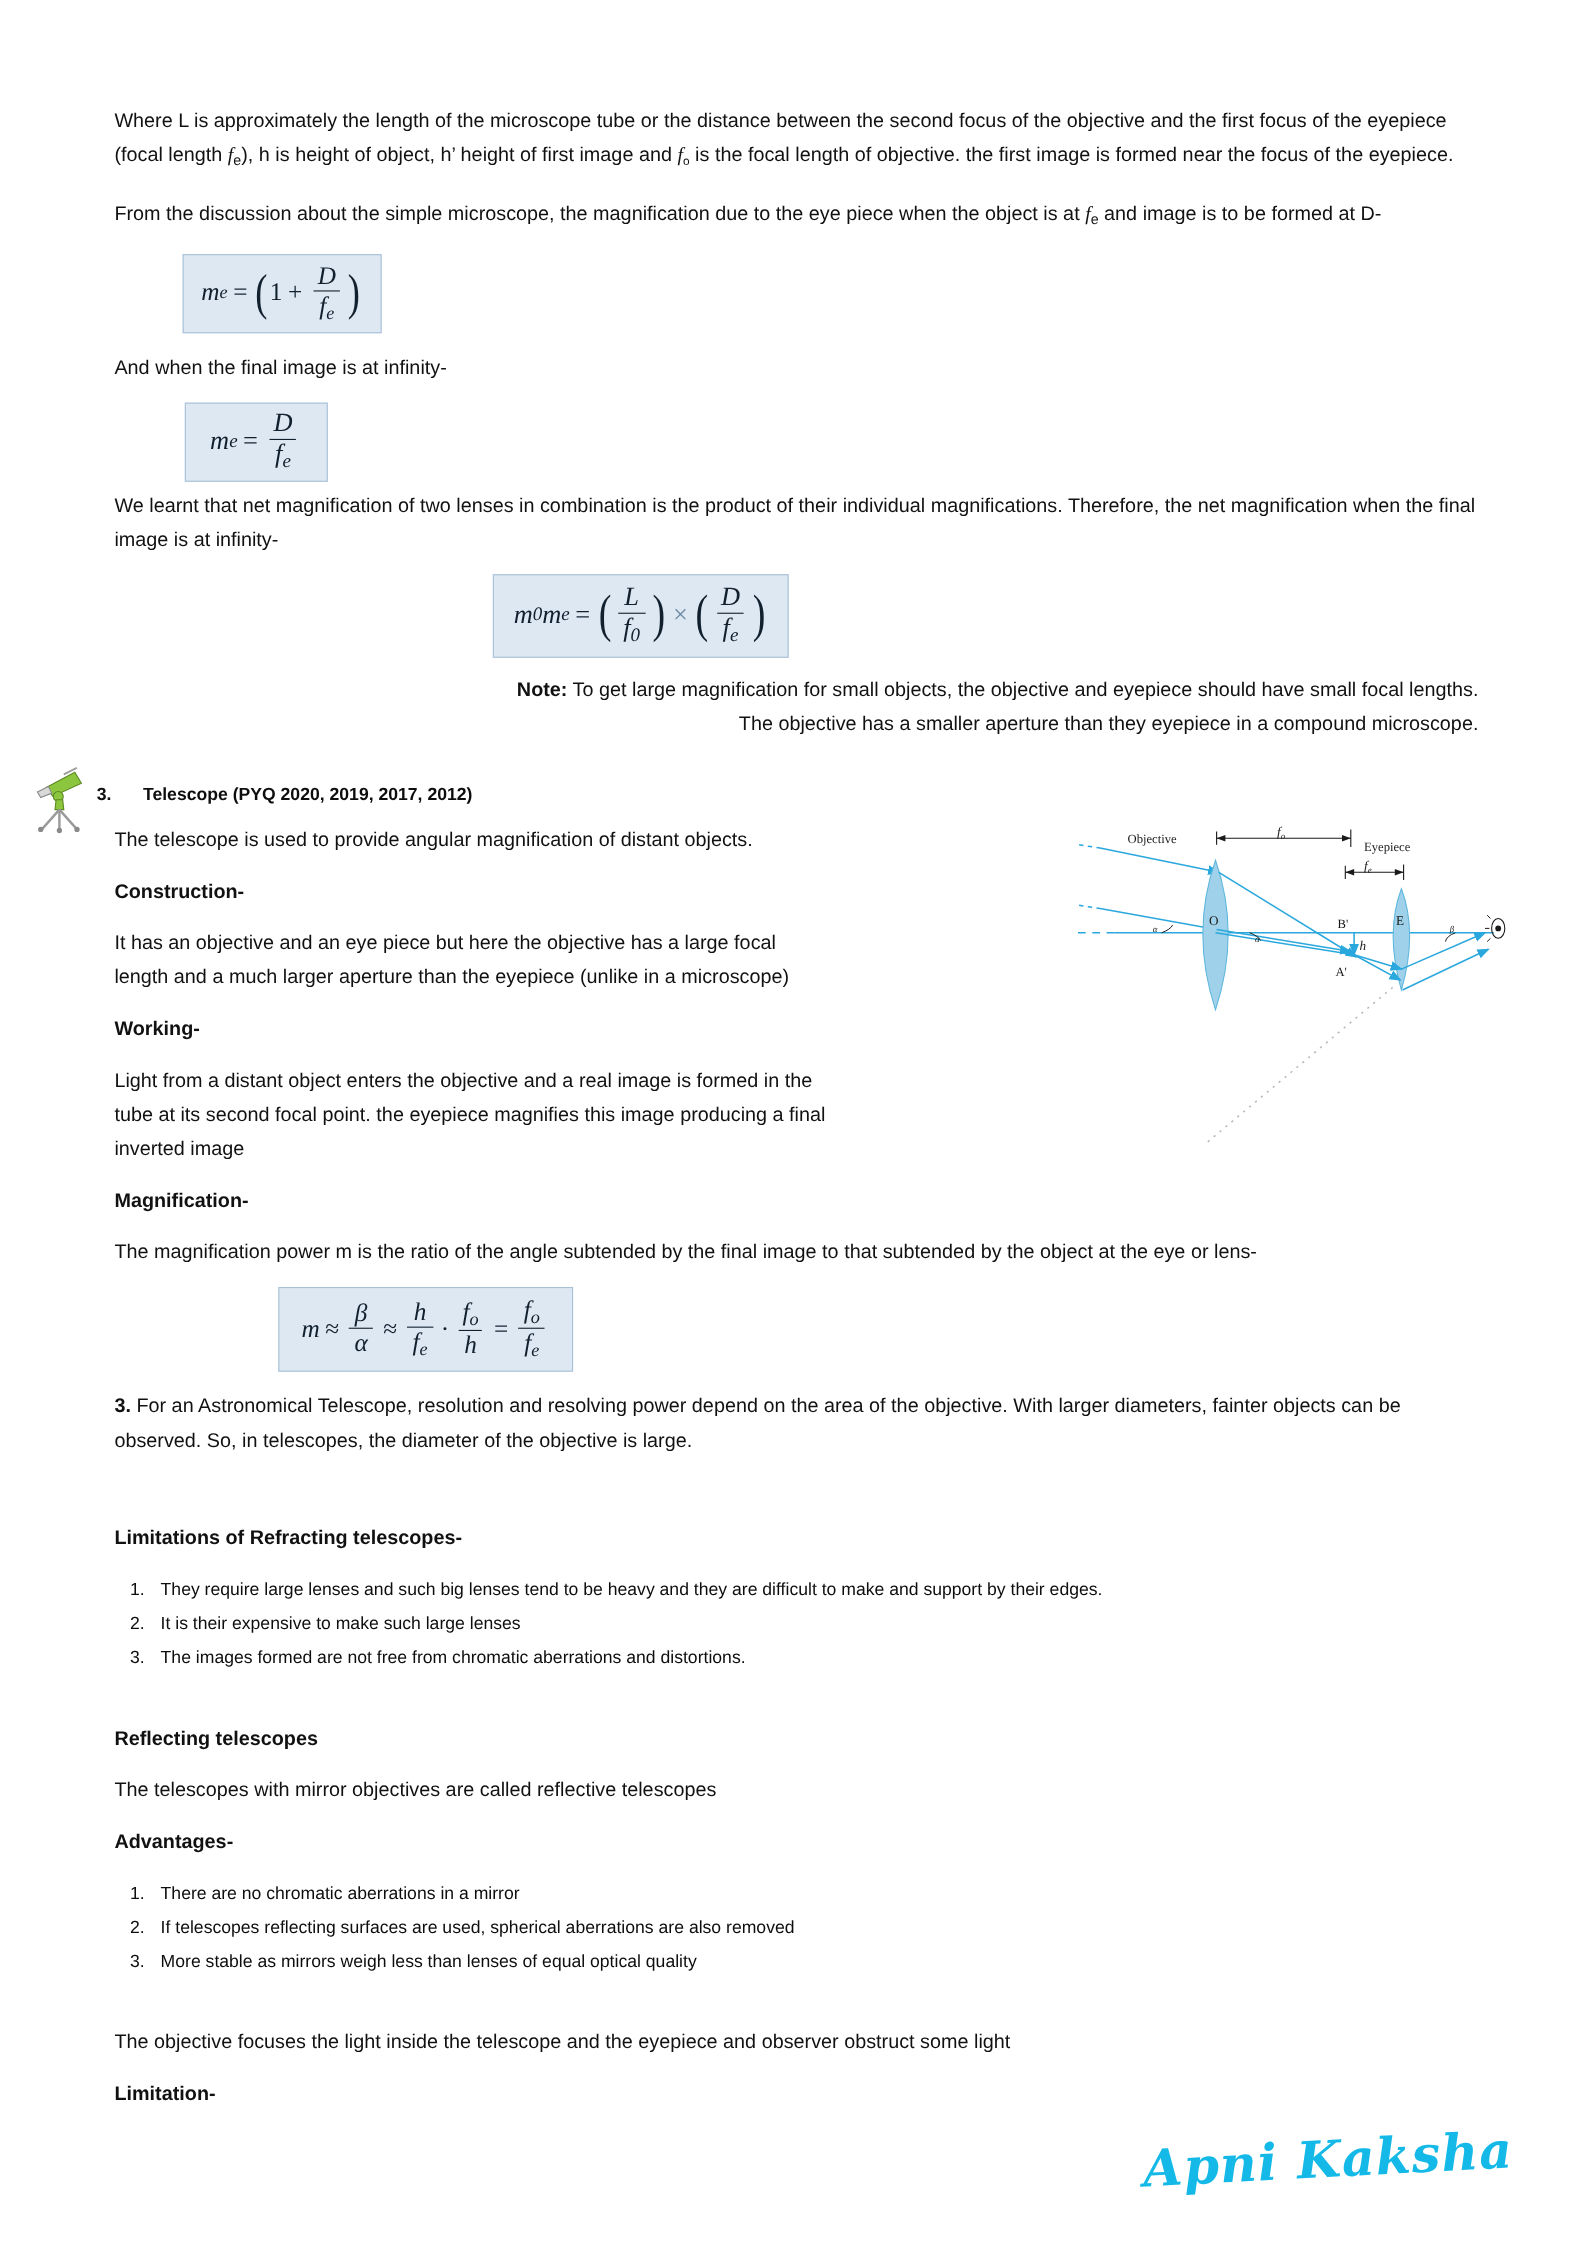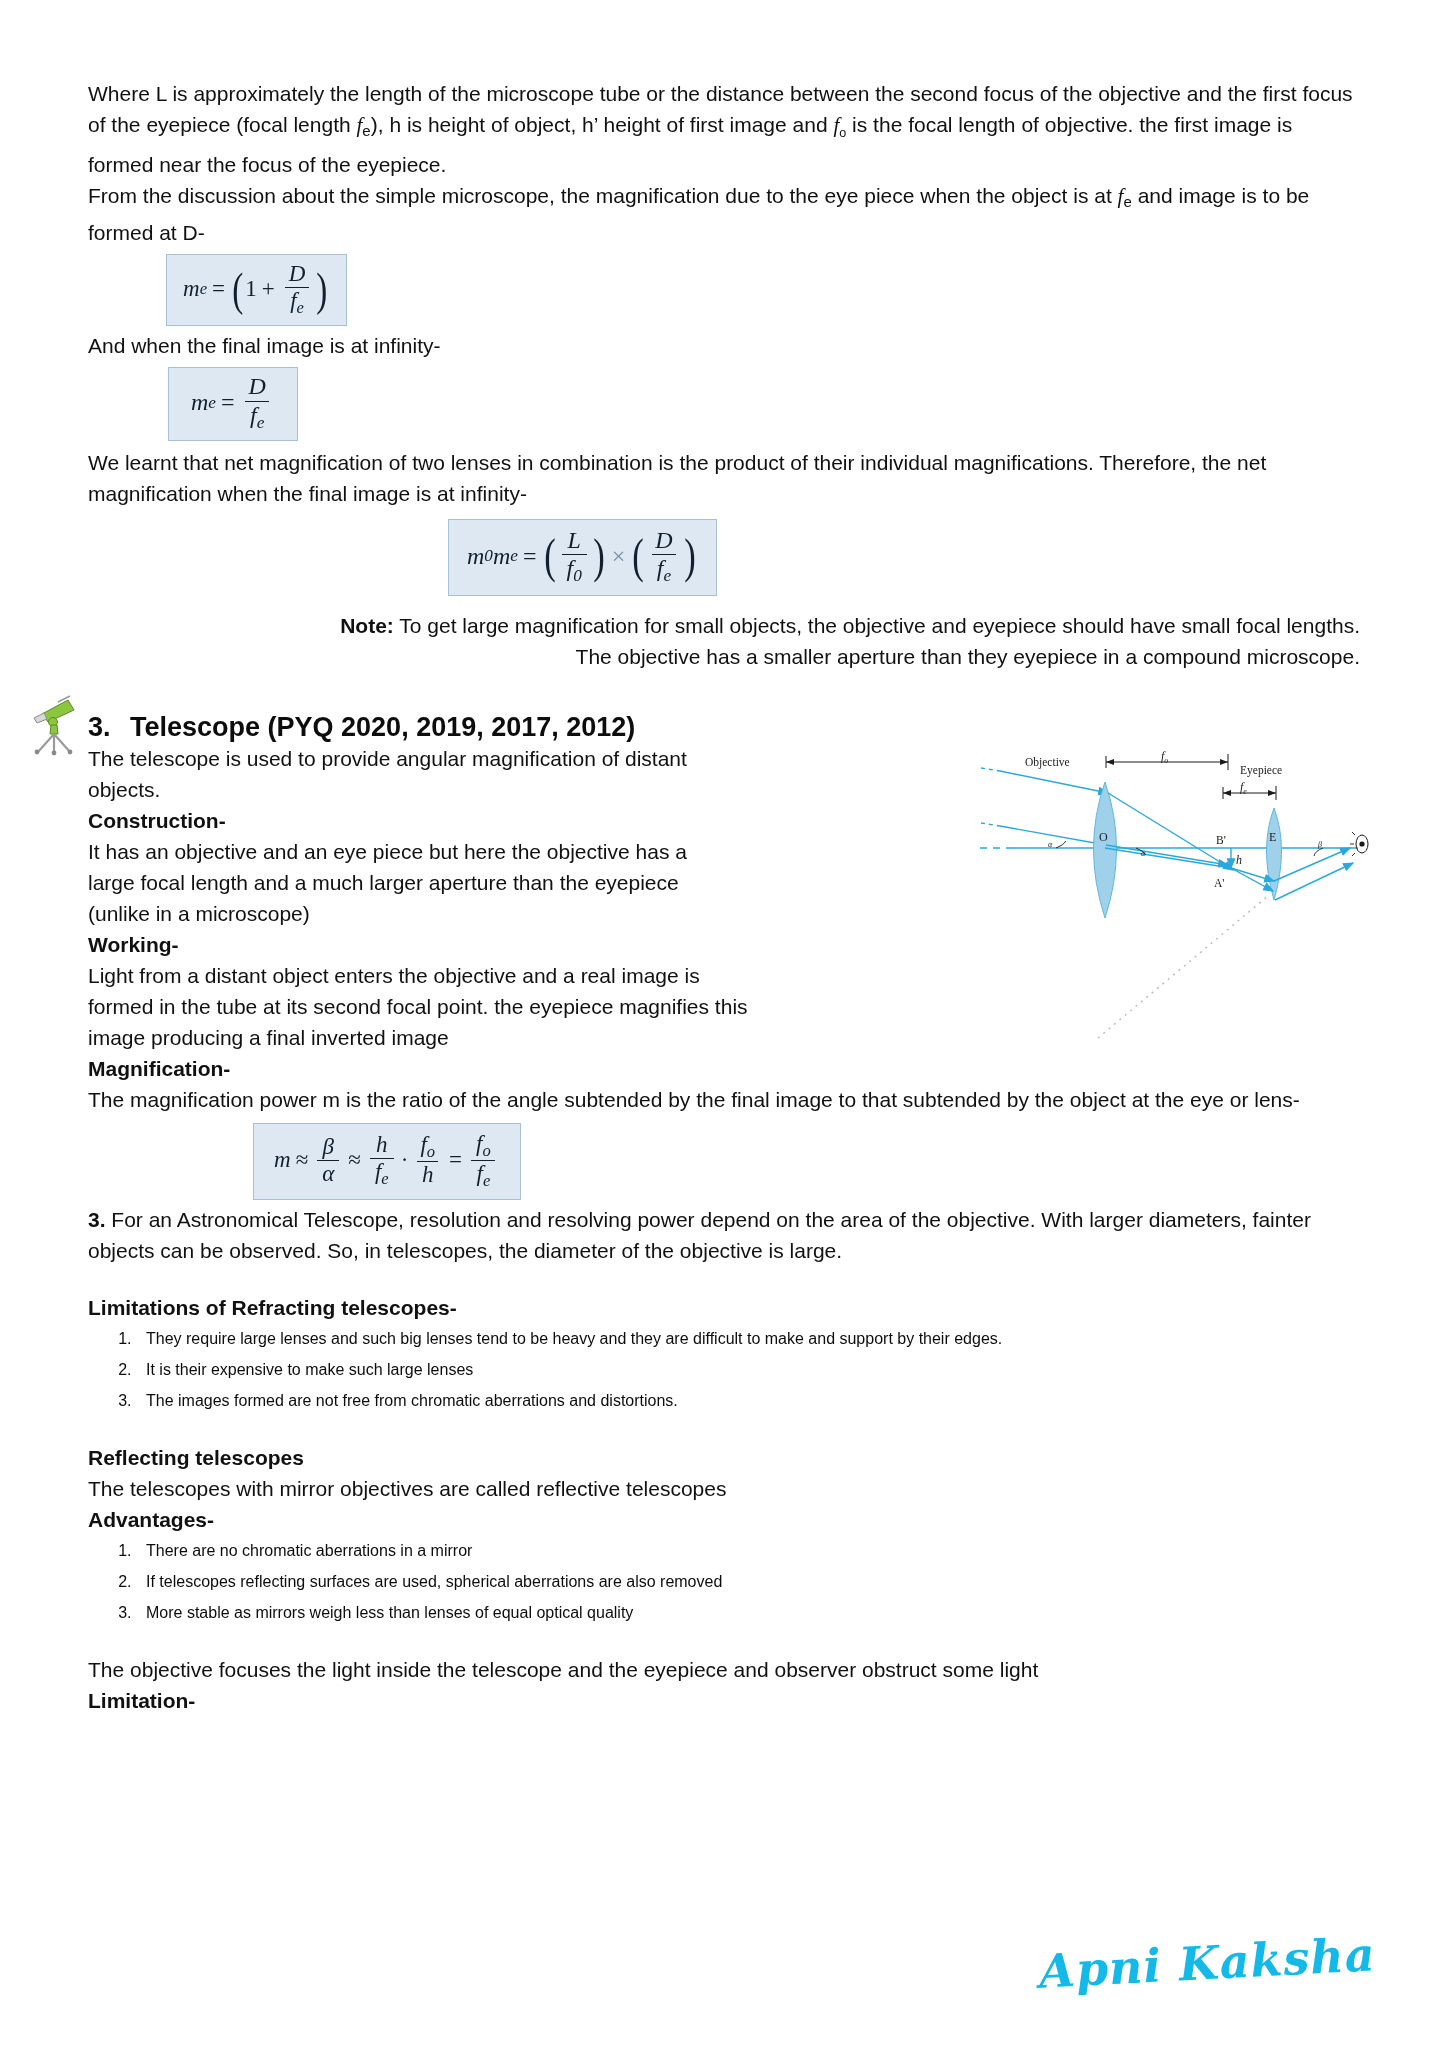--- a/index.html
+++ b/index.html
@@ -14,24 +14,24 @@
     overflow: hidden;
   }
   .page {
     position: absolute;
     left: 0; top: 0;
     width: 1448px;
     height: 2048px;
     padding: 78px 88px 0 88px;
   }
   .para {
-    font-size: 21px;
+    font-size: 18px;
     line-height: 31px;
     color: #111;
-    margin: 0;
+    margin: 16px;
   }
   .bold { font-weight: bold; }
   .sub { font-size: 0.72em; vertical-align: -0.28em; }
   .ital { font-style: italic; font-family: "Liberation Serif", serif; }
   .deg { font-size: 0.6em; vertical-align: -0.4em; }
 
   
   .fbox {
     display: inline-block;
     background: #dde8f3;
@@ -73,21 +73,21 @@
   .tele-row { position: relative; margin-top: 40px; }
   .tele-icon {
     position: absolute;
     left: -60px;
     top: -18px;
     width: 52px;
     height: 62px;
   }
   .num-head {
     font-weight: bold;
-    font-size: 27px;
+    font-size: 16px;
   }
   .num-head .idx { display: inline-block; width: 42px; }
 
   .diagram {
     position: absolute;
     right: 70px;
     top: 748px;
     width: 400px;
     height: 300px;
   }

